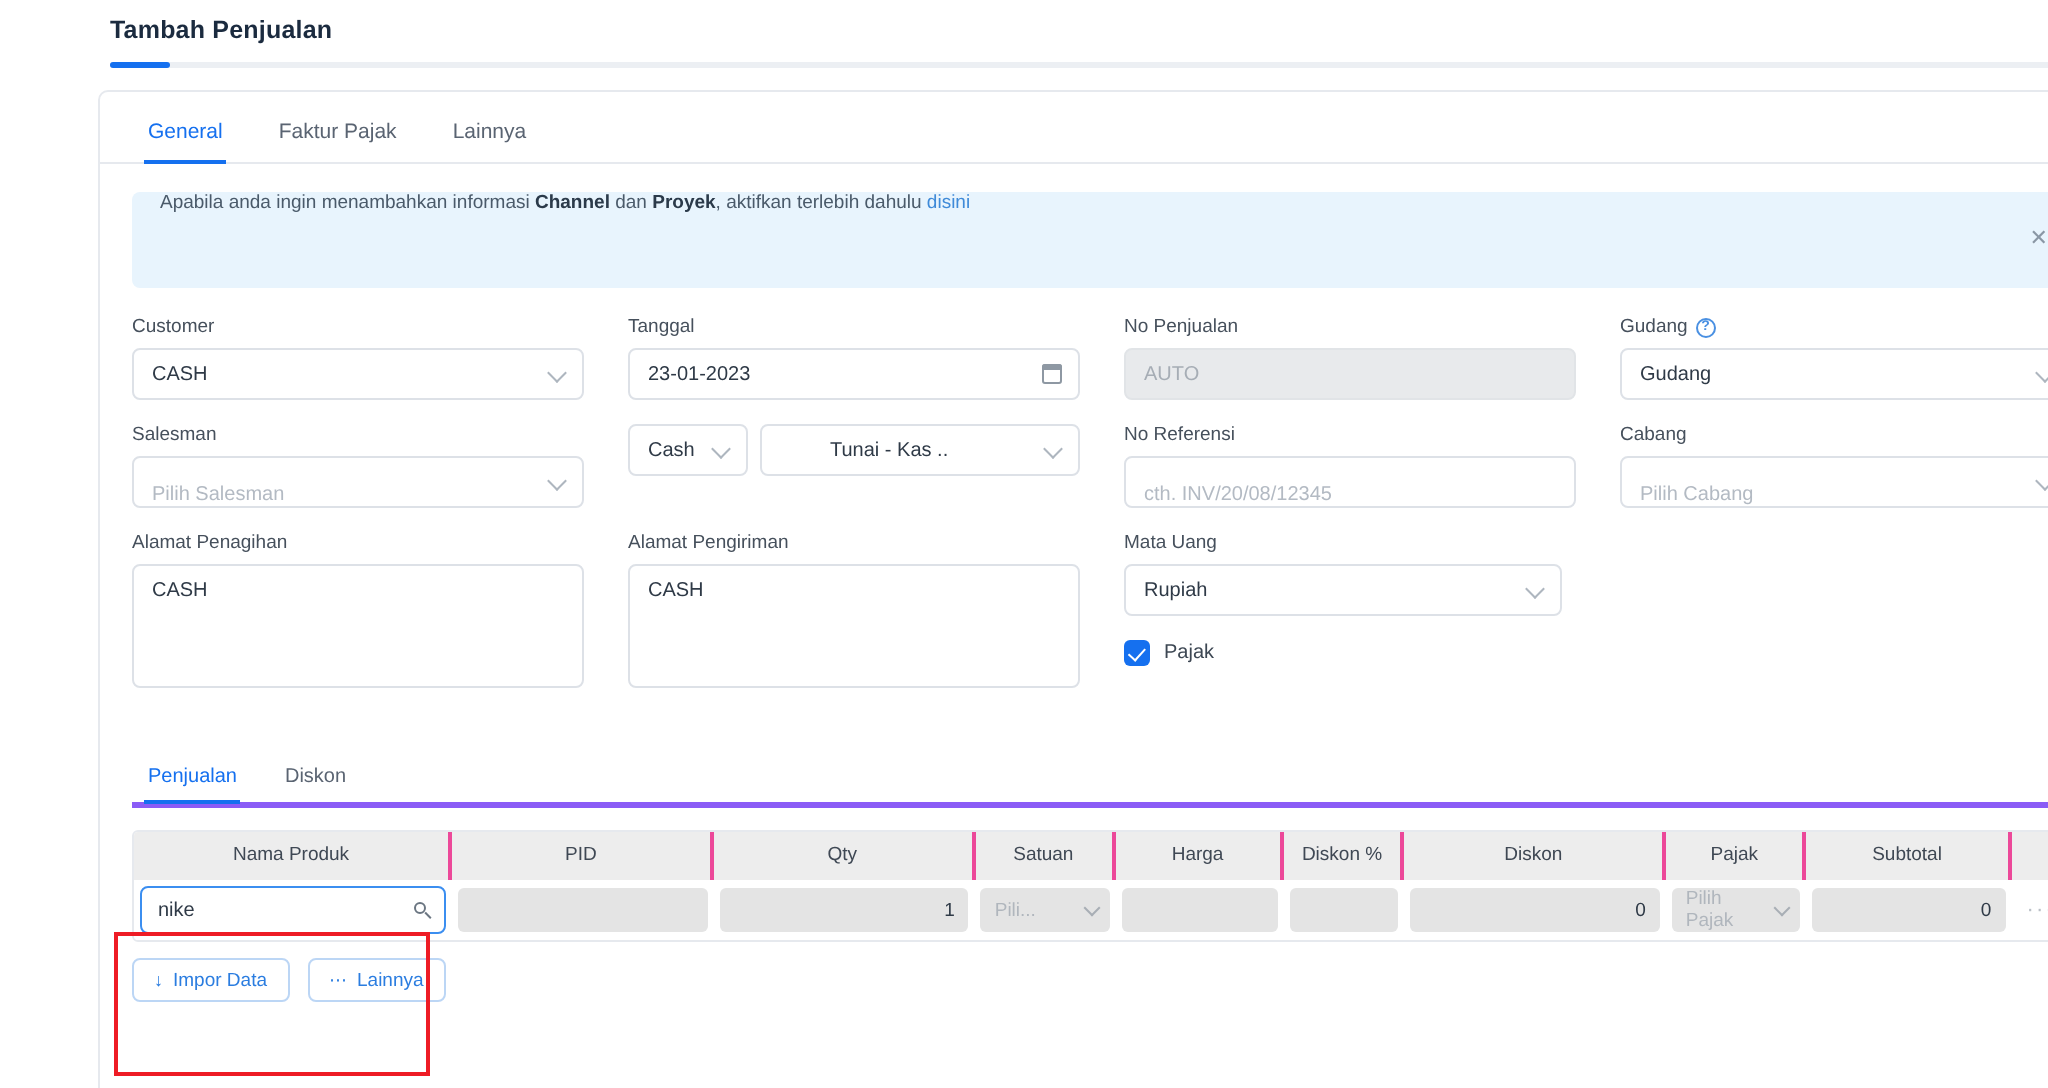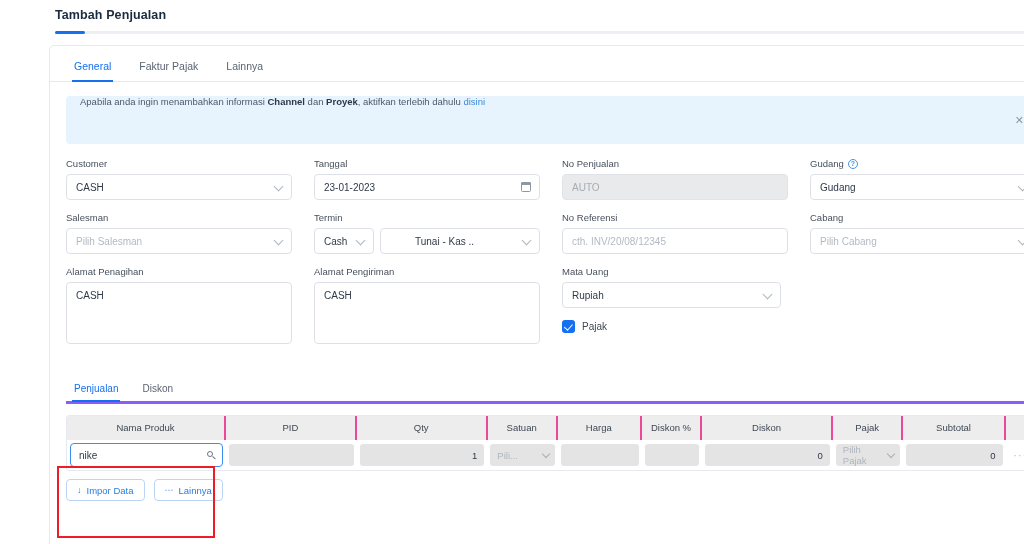--- a/index.html
+++ b/index.html
@@ -143,21 +143,21 @@
     background: #fff;
     display: flex;
     align-items: center;
     padding: 0 24px 0 9px;
     font-size: 10px;
     color: #2f3a47;
     cursor: pointer;
     white-space: nowrap;
     overflow: hidden;
   }
-  .control.placeholder { color: #b3bac3; }
+  .control.placeholder { color: #b3bac3; align-items: flex-end; }
   .control.readonly {
     background: #e8eaec;
     border-color: #e1e4e7;
     color: #a6adb5;
     cursor: default;
   }
   .chev {
     position: absolute;
     right: 9px; top: 50%;
     width: 7px; height: 7px;
@@ -459,21 +459,20 @@
           <div class="field">
             <div class="label">Salesman</div>
             <div class="control placeholder">
               <span>Pilih Salesman</span>
               <span class="chev"></span>
             </div>
           </div>
         </div>
         <div class="col">
           <div class="field">
-            <div class="label">Termin</div>
             <div class="compound">
               <div class="control part-a">
                 <span>Cash</span>
                 <span class="chev"></span>
               </div>
               <div class="control part-b">
                 <span>Tunai - Kas ..</span>
                 <span class="chev"></span>
               </div>
             </div>

